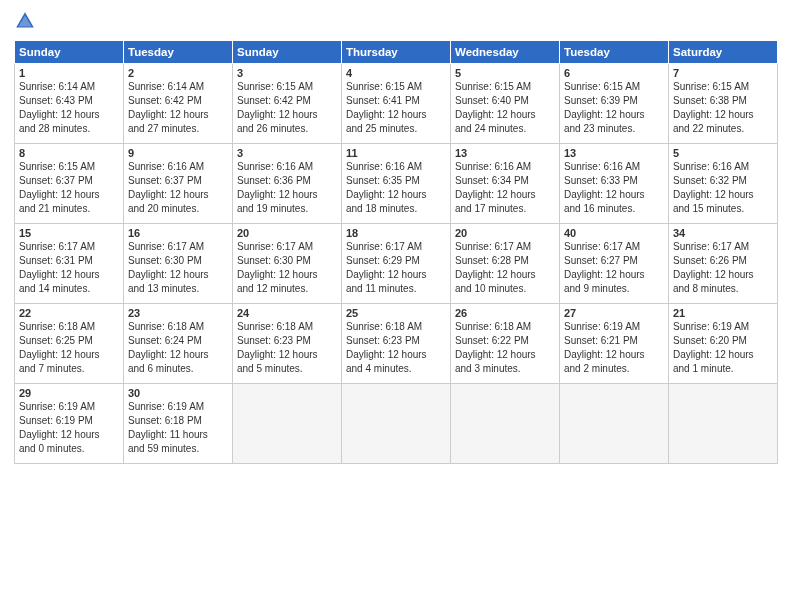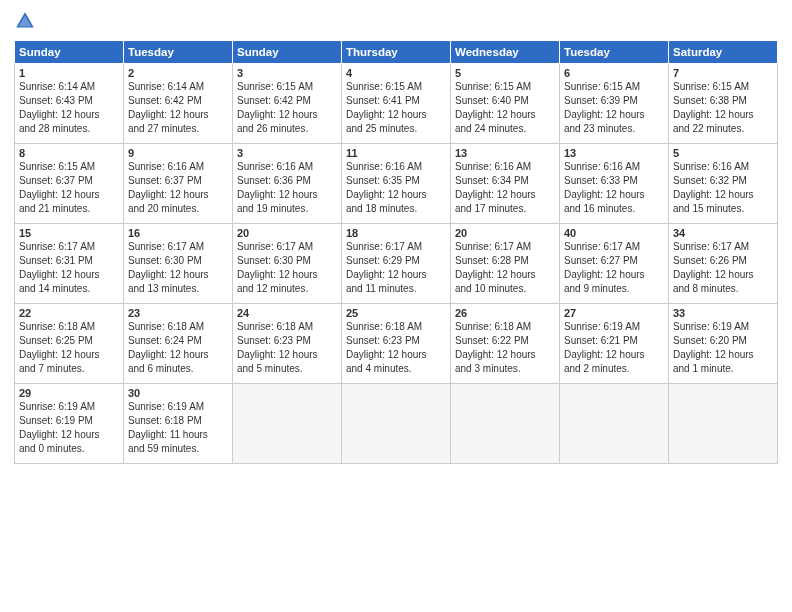--- a/index.html
+++ b/index.html
@@ -318,21 +318,21 @@
 and 3 minutes.</div>
           </td>
           <td>
             <span class="day-num">27</span>
             <div class="day-info" style="white-space: pre-line;">Sunrise: 6:19 AM
 Sunset: 6:21 PM
 Daylight: 12 hours
 and 2 minutes.</div>
           </td>
           <td>
-            <span class="day-num">33</span>
+            <span class="day-num">21</span>
             <div class="day-info" style="white-space: pre-line;">Sunrise: 6:19 AM
 Sunset: 6:20 PM
 Daylight: 12 hours
 and 1 minute.</div>
           </td>
         </tr>
         <tr>
           <td>
             <span class="day-num">29</span>
             <div class="day-info" style="white-space: pre-line;">Sunrise: 6:19 AM

